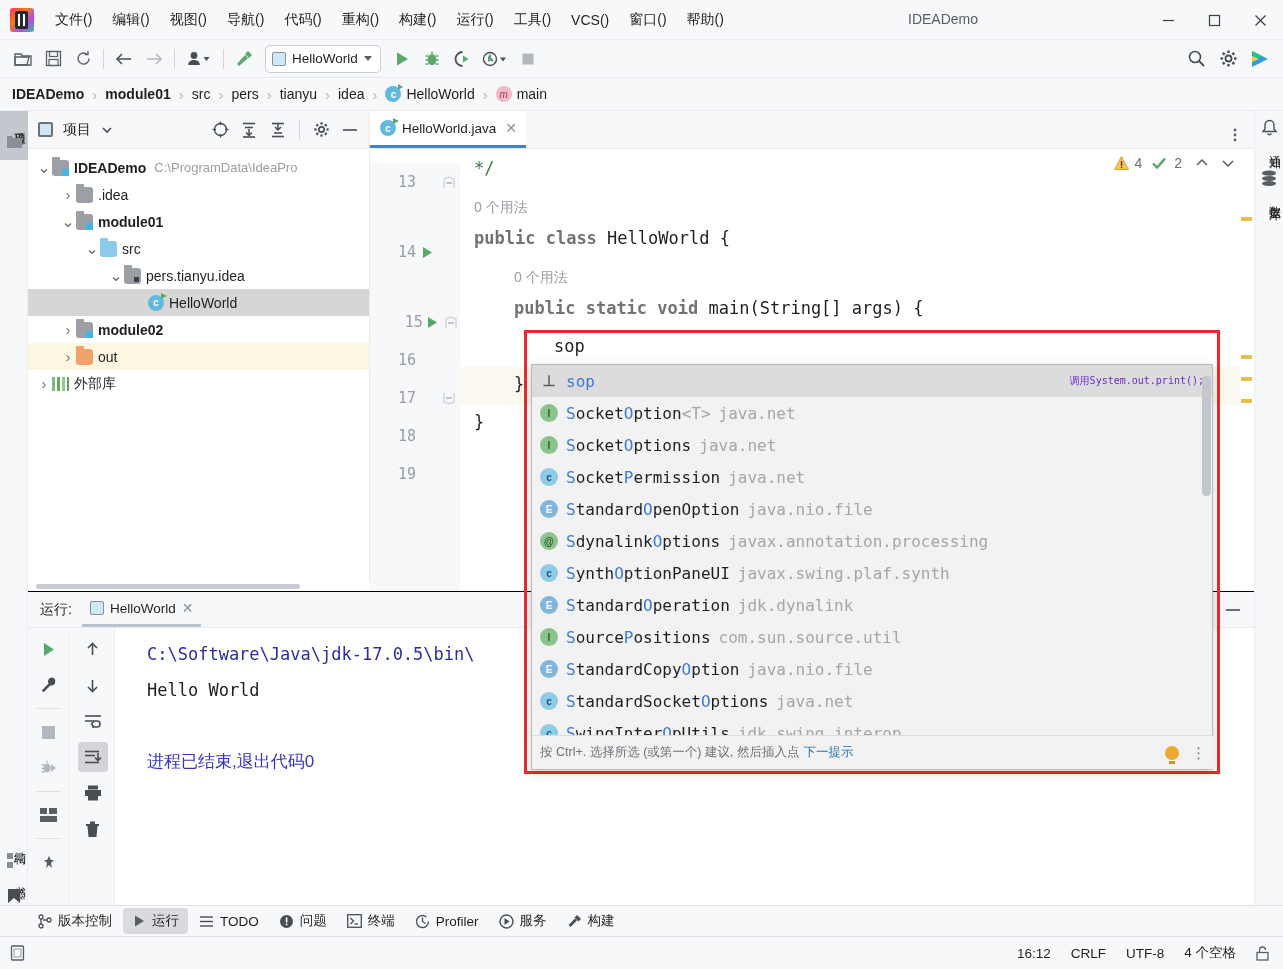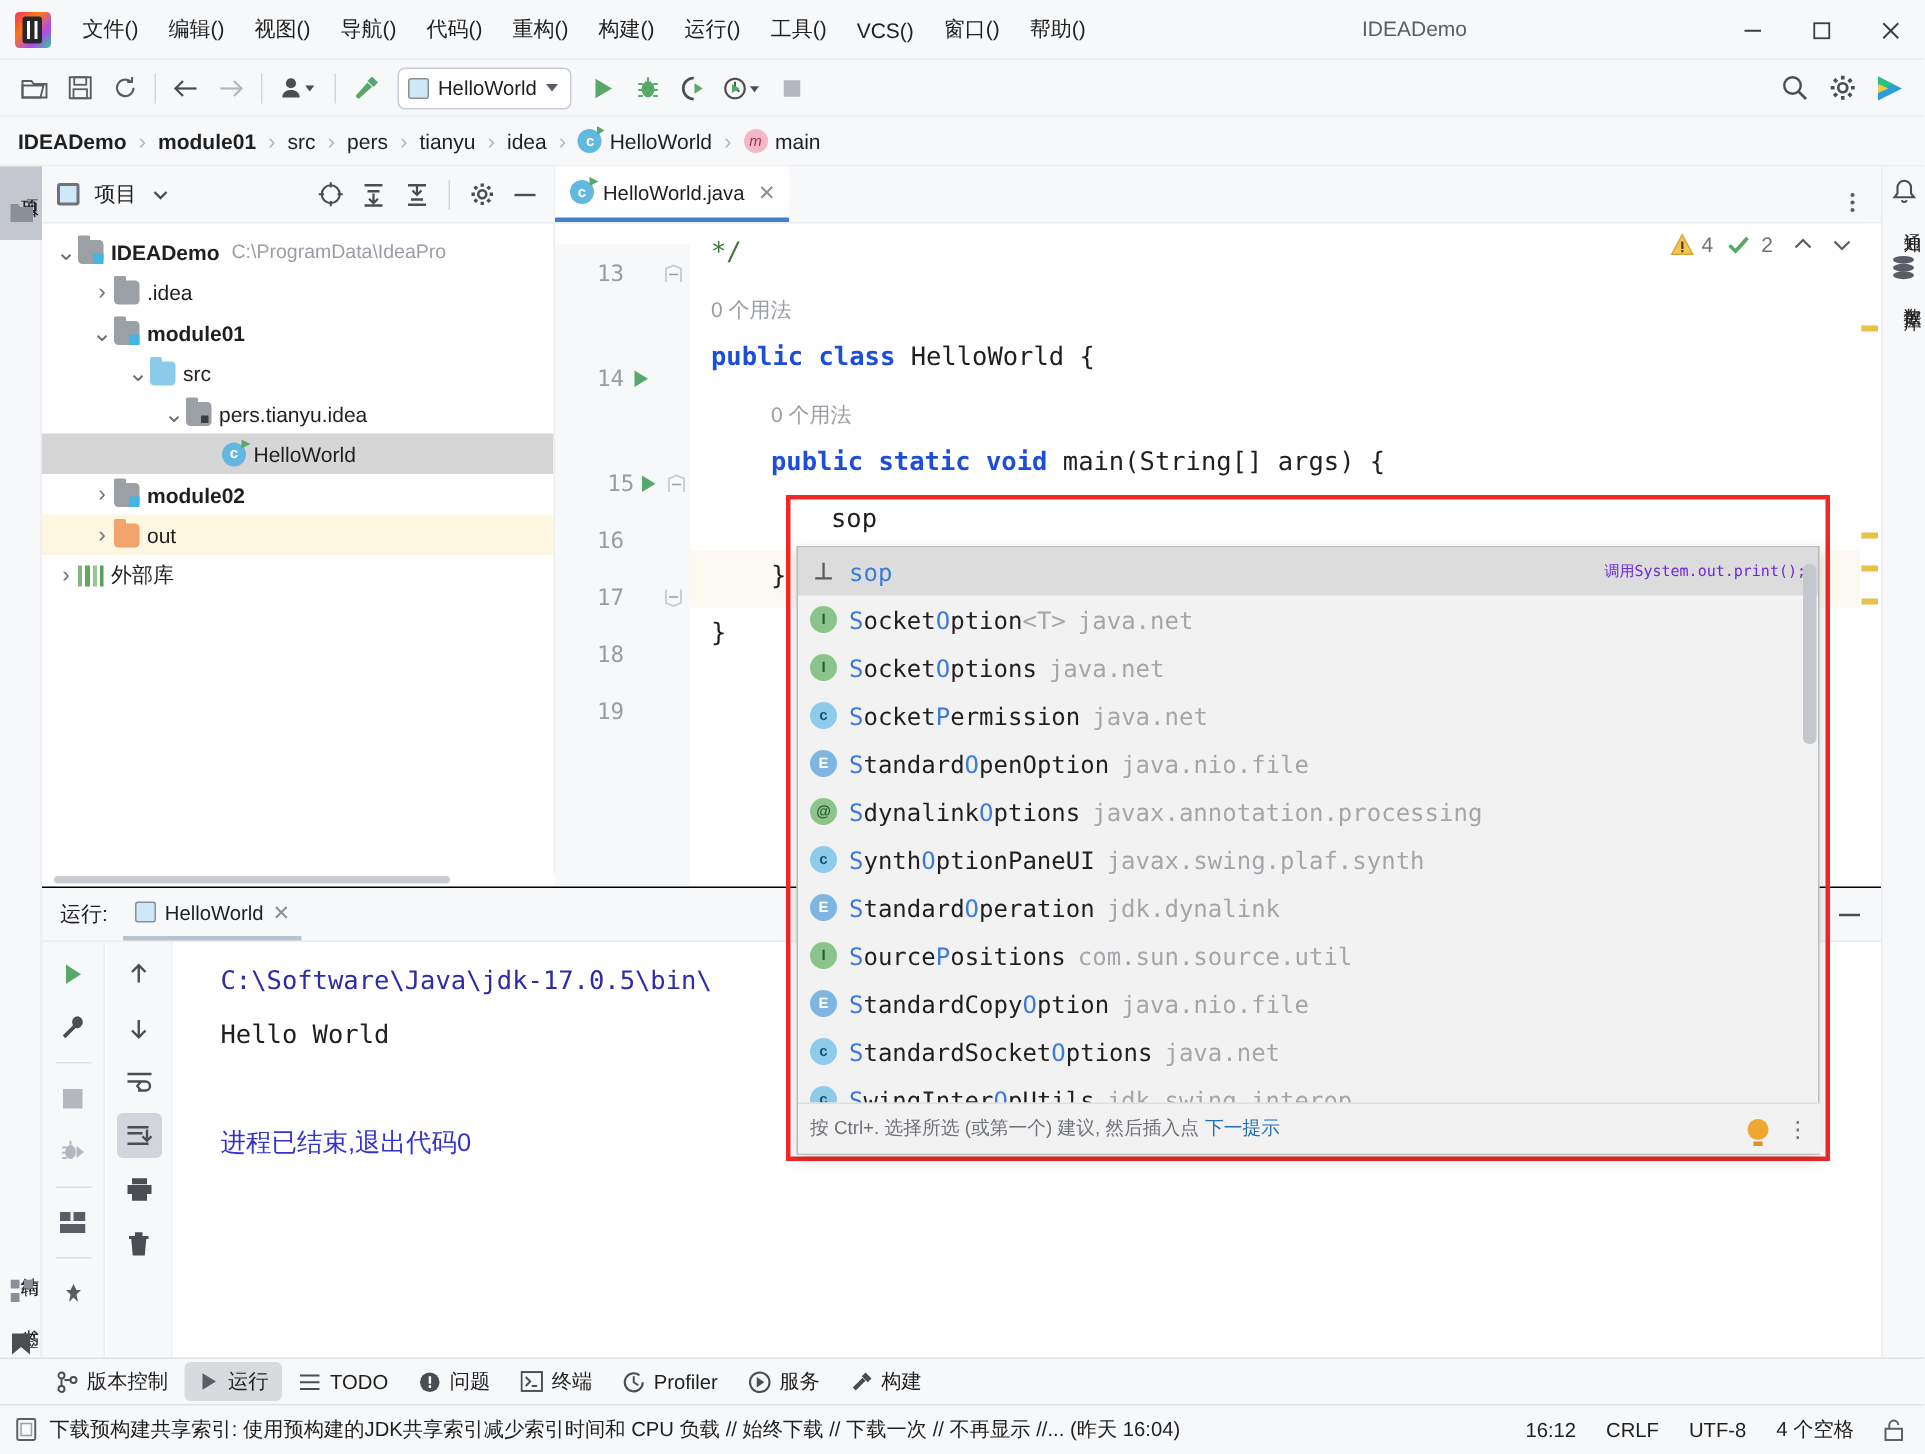--- a/index.html
+++ b/index.html
@@ -172,21 +172,21 @@
   .gnum { width:46px; text-align:right; }
   .grun { width:22px; display:flex; justify-content:center; }
   .gfold { width:22px; display:flex; justify-content:center; color:#b9bcc2; }
   .code {
     position:absolute; left:90px; top:0; right:0; height:442px;
     font-family:"DejaVu Sans Mono", monospace; font-size:17px; line-height:38px;
     white-space:pre; color:#1f1f1f;
   }
   .cl { position:absolute; left:0; height:38px; }
   .hint { color:#9a9da3; font-family:"Liberation Sans",sans-serif; font-size:14px; }
-  .kw { color:#1d4ed8; font-weight:bold; }
+  .kw { color:#737373; font-weight:bold; }
   .cmt { color:#3b7a3b; }
   .ln-hl { position:absolute; left:0; right:0; height:38px; background:#fcfaf0; }
   .err-stripe{ position:absolute; right:0; top:0; width:14px; height:442px; background:#fff;}
   .stripe{ position:absolute; right:2px; width:11px; height:4px; background:#e8bf4b;}
   .insp {
     position:absolute; right:18px; top:6px; display:flex; align-items:center; gap:4px;
     font-size:14px; color:#6e7178;
   }
 
   
@@ -1026,21 +1026,20 @@
       </div>
     </div>
 
   <div class="statusbar">
     <span>
       <svg width="15" height="16" viewBox="0 0 15 16">
           <rect x="1.5" y="1" width="12" height="14" fill="none" stroke="#5a5d63" stroke-width="1.3" rx="1"></rect>
           <rect x="4" y="4" width="7" height="8" fill="none" stroke="#9a9da3" stroke-width="1"></rect>
         </svg>
     </span>
-    <span>下载预构建共享索引: 使用预构建的JDK共享索引减少索引时间和 CPU 负载 // 始终下载 // 下载一次 // 不再显示 //... (昨天 16:04)</span>
     <span class="sb-right">
       <span>16:12</span>
       <span>CRLF</span>
       <span>UTF-8</span>
       <span>4 个空格</span>
       <span>
         <svg width="13" height="15" viewBox="0 0 13 15">
             <rect x="1" y="6.5" width="11" height="7.5" fill="none" stroke="#5a5d63" stroke-width="1.3"></rect>
             <path d="M3.5 6.5V4a3 3 0 0 1 6 0" fill="none" stroke="#5a5d63" stroke-width="1.3"></path>
           </svg>

